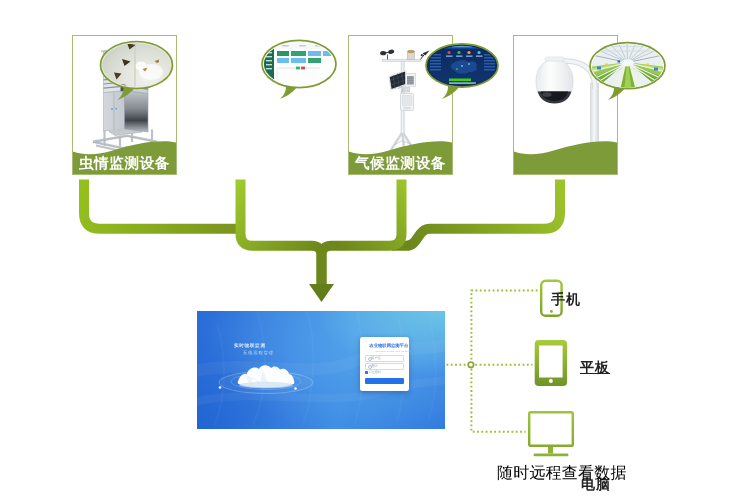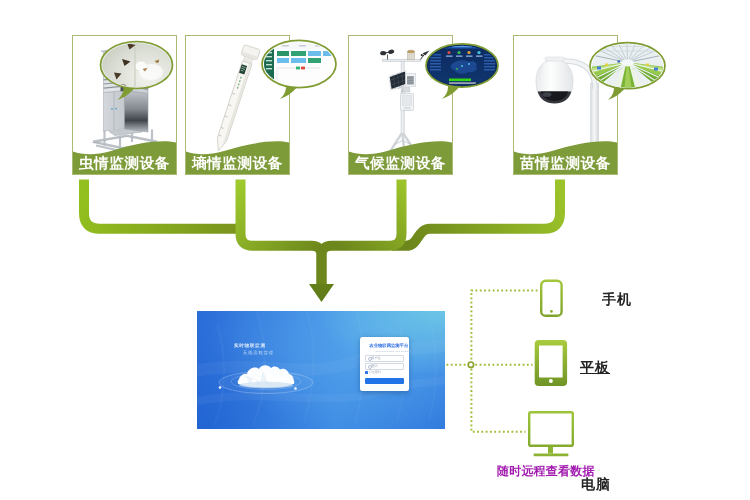--- a/index.html
+++ b/index.html
@@ -39,22 +39,22 @@
      border:0.5px solid #b6c2d2;border-radius:50%;}
   #login-card .lg-remember{position:absolute;left:5px;top:33.5px;height:4px;}
   #login-card .lg-remember .cb{position:absolute;left:0;top:0.7px;width:2.6px;height:2.6px;background:#2d76e8;border-radius:.6px;}
   #login-card .lg-remember .tx{position:absolute;left:4.2px;top:-0.4px;color:#8f9cad;font-size:6px;
      transform:scale(.5);transform-origin:0 0;white-space:nowrap;}
   #login-card .lg-btn{position:absolute;left:5px;top:40.5px;width:39px;height:6px;background:#2273e8;
      border-radius:1px;color:#fff;text-align:center;}
   #login-card .lg-btn span{display:inline-block;font-size:6px;transform:scale(.6);transform-origin:50% 0;margin-top:.8px;}
   
   .client-label{position:absolute;color:#232323;font-weight:bold;font-size:14px;letter-spacing:1px;white-space:nowrap;}
-  #caption{position:absolute;left:497px;top:463px;width:120px;color:#a21caf;font-weight:bold;
-     font-size:12px;letter-spacing:0.2px;white-space:nowrap;}
+  #caption{position:absolute;left:497px;top:463px;width:120px;color:#000000;font-weight:normal;
+     font-size:16px;letter-spacing:0.2px;white-space:nowrap;}
 </style>
 </head>
 <body>
 
 <div id="stage">
 
   <svg class="abs" style="left:0;top:170px;" width="750" height="140" viewBox="0 170 750 140">
     <defs>
       <linearGradient id="gL1" gradientUnits="userSpaceOnUse" x1="84" y1="180" x2="237" y2="229">
         <stop offset="0" stop-color="#93c01e"></stop>
@@ -144,51 +144,20 @@
 
       <path d="M28,15.2 L51.5,11.5 L77.5,15.2 L54,19 Z" fill="#d9dde1" stroke="#aeb4ba" stroke-width="0.7"></path>
       <path d="M50,7.5 L63,6.5 L63,11.5 L50,12.5 Z" fill="#c9ced4" stroke="#a8aeb4" stroke-width="0.6"></path>
     </svg>
     <svg class="bar" width="103" height="140" viewBox="0 0 103 140" preserveAspectRatio="none">
       <path d="M0,117.5 C10,121 22,121.5 38,117 C62,110 86,105 103,108.5 L103,140 L0,140 Z" fill="#7e9b3a"></path>
     </svg>
     <div class="bar-label">虫情监测设备</div>
   </div>
 
-  <div class="card" style="left:185px;">
-    <svg class="devart" width="103" height="138" viewBox="0 0 103 138">
-      <g transform="translate(65,15) rotate(18.2)">
-
-        <rect x="-8.5" y="-4" width="17" height="11" rx="2" fill="#f4f3ef" stroke="#d2d0c9" stroke-width="0.8"></rect>
-        <rect x="-8.5" y="3.5" width="17" height="3.5" rx="1.2" fill="#e7e5df"></rect>
-
-        <rect x="-4.2" y="7" width="8.4" height="5.5" fill="#eceae4" stroke="#d8d6cf" stroke-width="0.5"></rect>
-
-        <path d="M-5,12 L5,12 L5,93 L0.2,105 L-4.8,93 Z" fill="#f8f7f3" stroke="#d5d3cc" stroke-width="0.9"></path>
-        <path d="M2.2,12 L4.2,12 L4.2,93 L2.2,98 Z" fill="#e4e2da" opacity="0.8"></path>
-
-        <rect x="-4.6" y="15.5" width="5.6" height="9" fill="#234538"></rect>
-        <g stroke="#cfe0d4" stroke-width="0.6">
-            <path d="M-3.6,17.5 L0,17.5 M-3.6,19.5 L0,19.5 M-3.6,21.5 L-1,21.5"></path>
-          </g>
-
-        <g stroke="#47915a" stroke-width="1" opacity="0.85">
-          <path d="M-1.2,27.5 L-1.2,29.5 M-1.2,31 L-1.2,33 M-1.2,34.5 L-1.2,36.5 M-1.2,38 L-1.2,40"></path>
-        </g>
-
-        <g stroke="#c6c4bd" stroke-width="0.9">
-          <path d="M-4.8,46 L-1.6,46 M-4.8,58 L-1.6,58 M-4.7,70 L-1.6,70 M-4.6,82 L-1.6,82 M-4.2,90 L-1.6,90"></path>
-        </g>
-      </g>
-    </svg>
-    <svg class="bar" width="103" height="140" viewBox="0 0 103 140" preserveAspectRatio="none">
-      <path d="M0,117.5 C10,121 22,121.5 38,117 C62,110 86,105 103,108.5 L103,140 L0,140 Z" fill="#7e9b3a"></path>
-    </svg>
-    <div class="bar-label">墒情监测设备</div>
-  </div>
 
   <div class="card" style="left:348px;">
     <svg class="devart" width="103" height="138" viewBox="0 0 103 138">
       <defs>
         <linearGradient id="pole3" x1="0" y1="0" x2="1" y2="0">
           <stop offset="0" stop-color="#d6dadd"></stop>
             <stop offset="0.5" stop-color="#f4f5f6"></stop>
             <stop offset="1" stop-color="#cfd4d8"></stop>
         </linearGradient>
       </defs>
@@ -274,21 +243,20 @@
       <ellipse cx="33" cy="58.5" rx="4.5" ry="2.3" fill="#494e56" opacity="0.8"></ellipse>
       <g stroke="#e3e6e9" stroke-width="0.7" fill="none">
         <path d="M31,25.5 C27.5,29.5 25.5,36 25.5,44"></path>
         <path d="M50,25.5 C53.5,29.5 55.5,36 55.5,44"></path>
       </g>
       <rect x="31" y="21" width="19" height="4" rx="1.6" fill="#eff1f2" stroke="#d2d7da" stroke-width="0.5"></rect>
     </svg>
     <svg class="bar" width="103" height="140" viewBox="0 0 103 140" preserveAspectRatio="none">
       <path d="M0,117.5 C10,121 22,121.5 38,117 C62,110 86,105 103,108.5 L103,140 L0,140 Z" fill="#7e9b3a"></path>
     </svg>
-    <div class="bar-label">苗情监测设备</div>
   </div>
 
   <svg class="callout" style="left:98px;top:39px;" width="80" height="64" viewBox="0 0 80 64">
     <defs>
       <radialGradient id="bug-bg" cx="0.62" cy="0.6" r="0.75">
         <stop offset="0" stop-color="#f2f3ee"></stop>
           <stop offset="0.55" stop-color="#dcdfd6"></stop>
           <stop offset="1" stop-color="#c3c8bb"></stop>
       </radialGradient>
       <clipPath id="clip1">
@@ -510,21 +478,21 @@
         <linearGradient id="gphone" x1="0" y1="0" x2="0" y2="1">
       <stop offset="0" stop-color="#a3c63c"></stop>
           <stop offset="1" stop-color="#7fa42c"></stop>
     </linearGradient>
       </defs>
     <rect x="3.2" y="2.8" width="20.4" height="35" rx="4.4" fill="none" stroke="url(#gphone)" stroke-width="2.4"></rect>
     <line x1="4.4" y1="9.4" x2="22.6" y2="9.4" stroke="url(#gphone)" stroke-width="2"></line>
     <line x1="4.4" y1="29.2" x2="22.6" y2="29.2" stroke="url(#gphone)" stroke-width="2"></line>
     <circle cx="13.4" cy="33.4" r="1.4" fill="#88ad2f"></circle>
   </svg>
-  <div class="client-label" style="left:602px;top:291px;">手机</div>
+  <div class="client-label" style="left:551px;top:291px;">手机</div>
 
   <svg class="abs" style="left:533px;top:338px;" width="36" height="50" viewBox="0 0 36 50">
     <defs>
         <linearGradient id="gtab" x1="0" y1="0" x2="0" y2="1">
       <stop offset="0" stop-color="#a9cb3e"></stop>
           <stop offset="1" stop-color="#6f9426"></stop>
     </linearGradient>
       </defs>
     <rect x="1.7" y="2" width="32.4" height="46" rx="4" fill="url(#gtab)"></rect>
     <rect x="6" y="7.5" width="23.6" height="32" fill="#fff"></rect>

